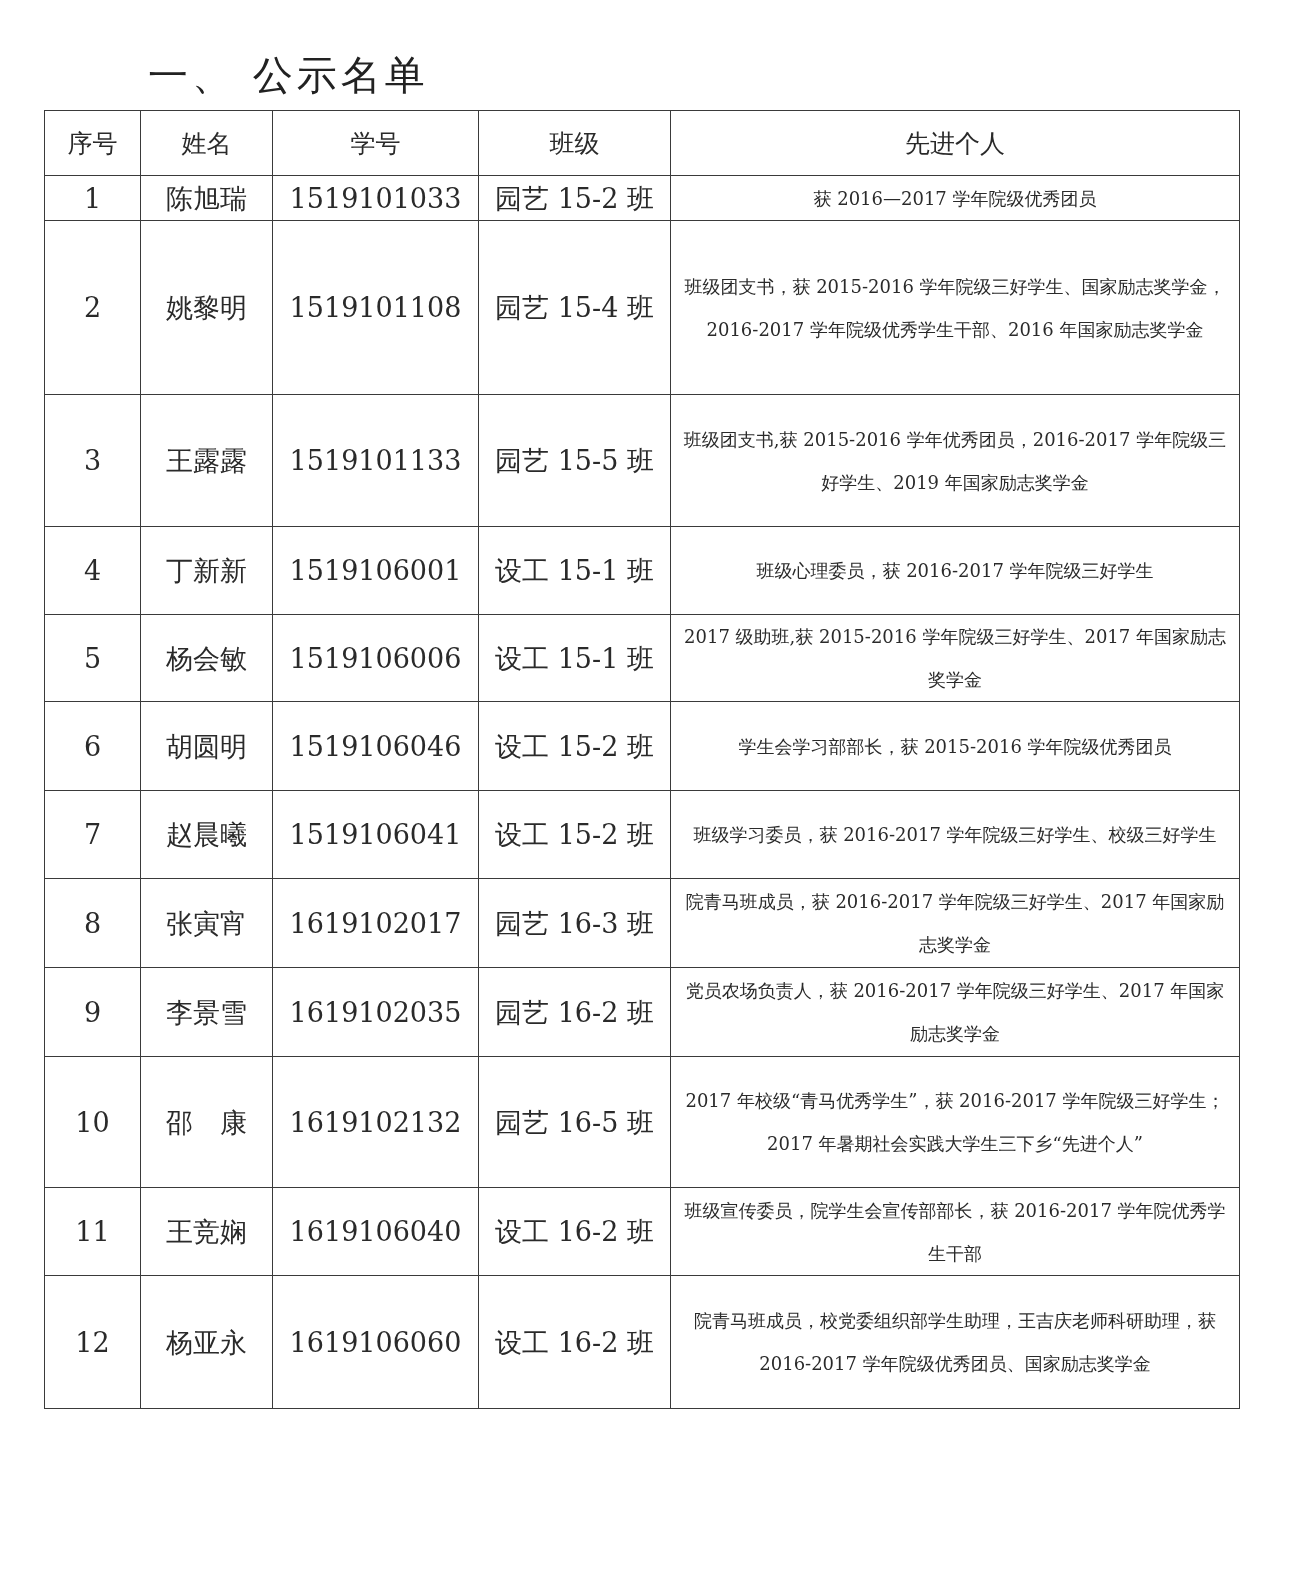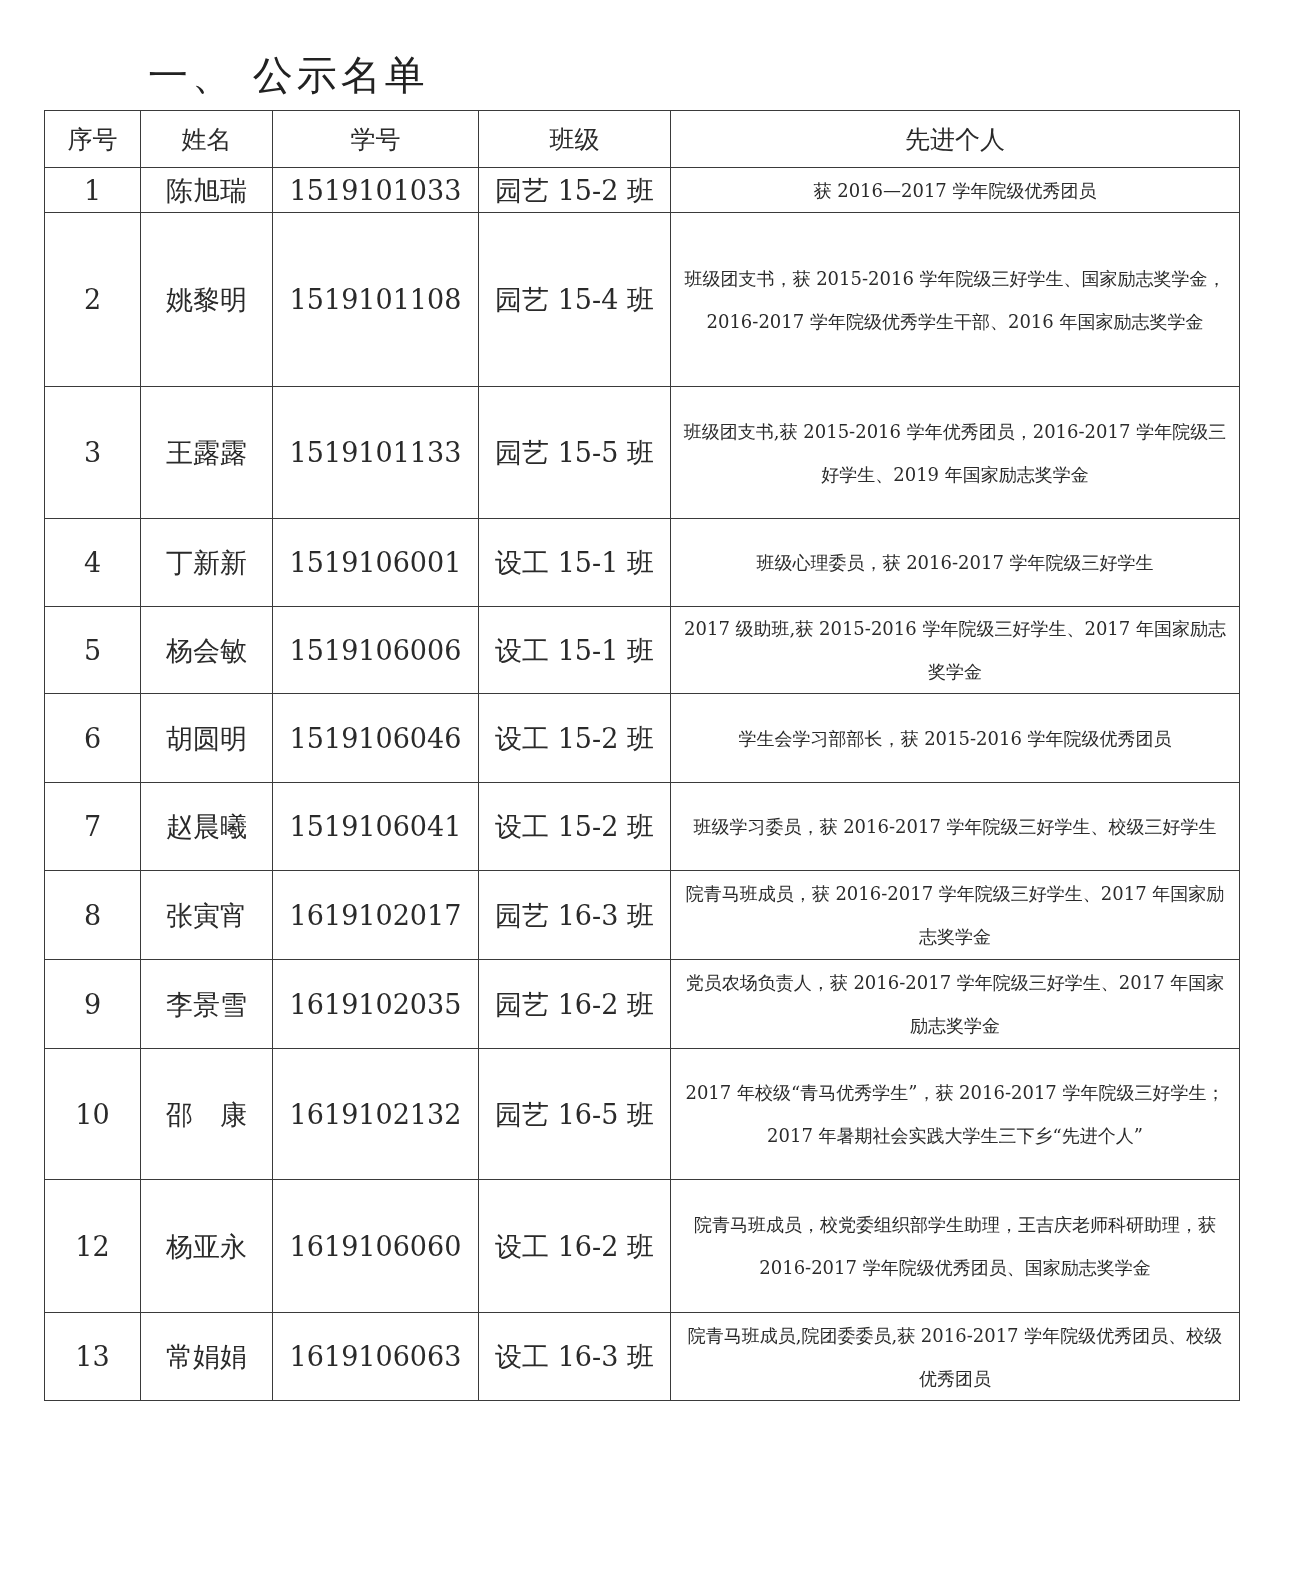--- a/index.html
+++ b/index.html
@@ -67,21 +67,21 @@
 
 <table class="roster">
   <colgroup>
     <col class="c-no">
       <col class="c-name">
       <col class="c-id">
       <col class="c-class">
       <col class="c-perf">
   </colgroup>
   <thead>
-    <tr style="height:57px">
+    <tr style="height:65px">
       <th>序号</th>
       <th>姓名</th>
       <th>学号</th>
       <th>班级</th>
       <th>先进个人</th>
     </tr>
   </thead>
   <tbody id="roster-body">
       <tr style="height: 45px;">
         <td>1</td>
@@ -146,28 +146,28 @@
         <td>园艺 16-2 班</td>
         <td class="perf">党员农场负责人，获 2016-2017 学年院级三好学生、2017 年国家励志奖学金</td>
       </tr>
       <tr style="height: 131px;">
         <td>10</td>
         <td>邵　康</td>
         <td>1619102132</td>
         <td>园艺 16-5 班</td>
         <td class="perf">2017 年校级“青马优秀学生”，获 2016-2017 学年院级三好学生；2017 年暑期社会实践大学生三下乡“先进个人”</td>
       </tr>
+      <tr style="height: 88px;">
+        <td>11</td>
+        <td>王竞娴</td>
+        <td>1619106040</td>
+        <td>设工 16-2 班</td>
+        <td class="perf">班级宣传委员，院学生会宣传部部长，获 2016-2017 学年院优秀学生干部</td>
+      </tr>
       <tr style="height: 133px;">
         <td>12</td>
         <td>杨亚永</td>
         <td>1619106060</td>
         <td>设工 16-2 班</td>
         <td class="perf">院青马班成员，校党委组织部学生助理，王吉庆老师科研助理，获 2016-2017 学年院级优秀团员、国家励志奖学金</td>
       </tr>
-      <tr style="height: 88px;">
-        <td>13</td>
-        <td>常娟娟</td>
-        <td>1619106063</td>
-        <td>设工 16-3 班</td>
-        <td class="perf">院青马班成员,院团委委员,获 2016-2017 学年院级优秀团员、校级优秀团员</td>
-      </tr>
     </tbody>
 </table>
 
 </body></html>

